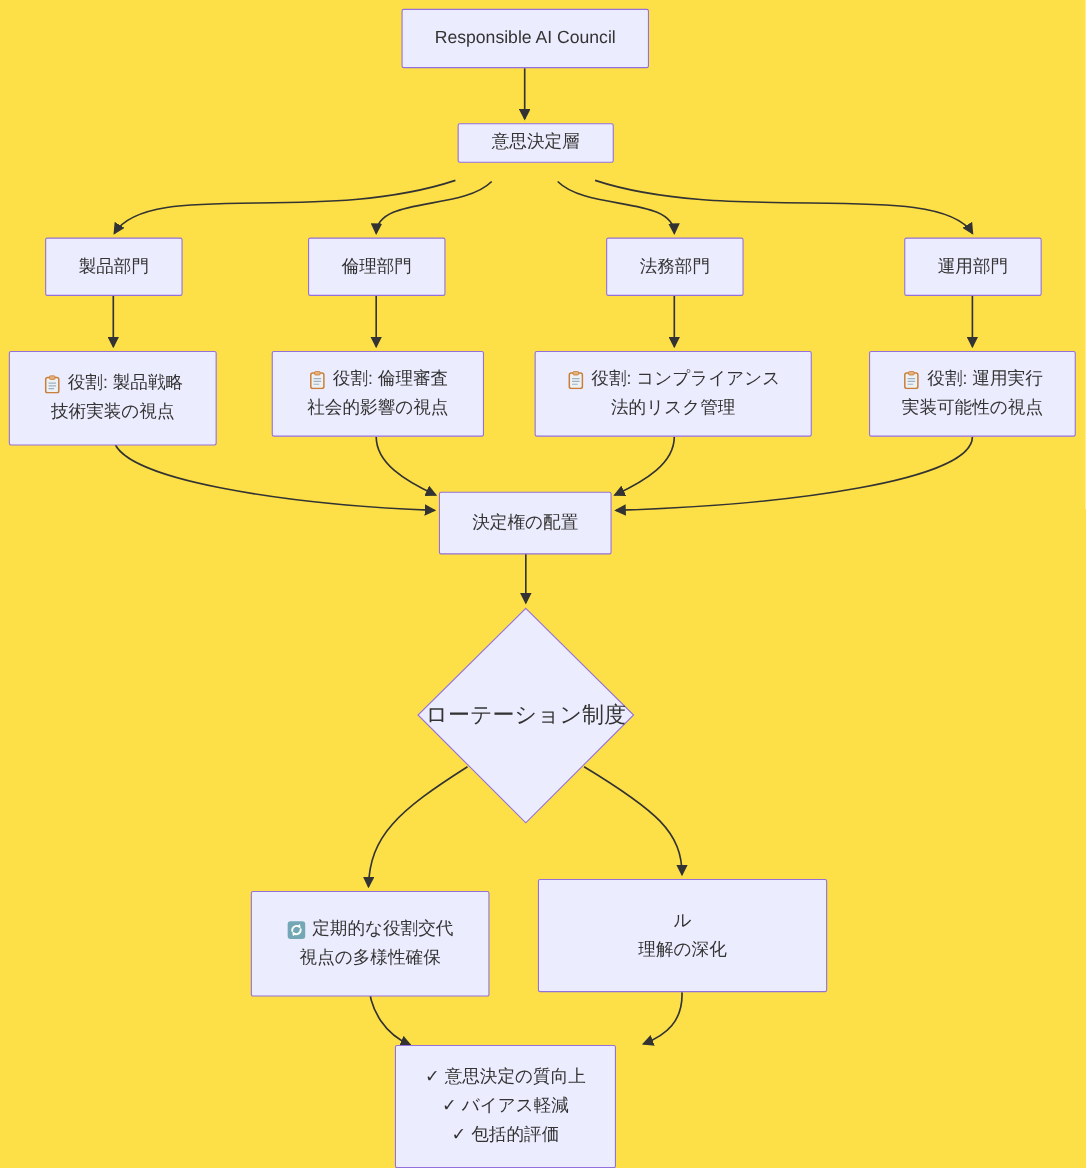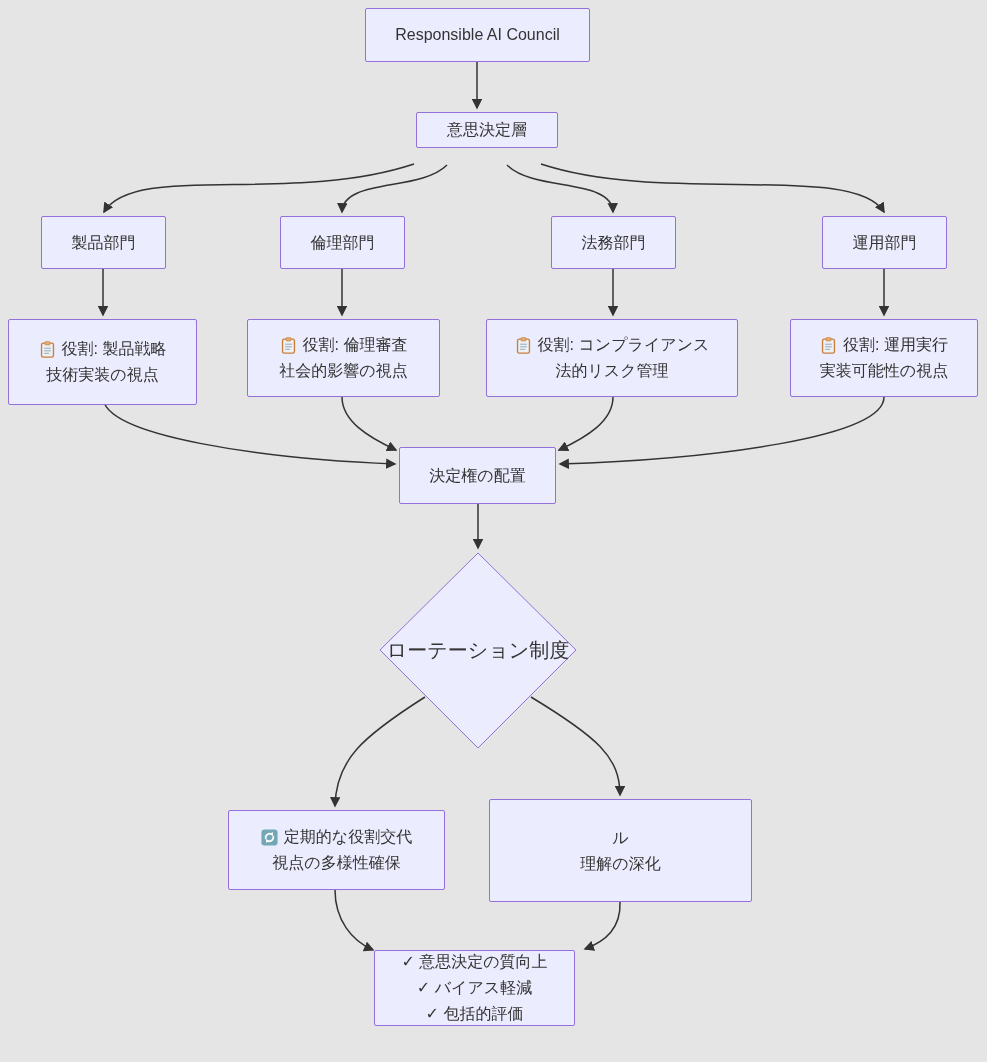--- a/index.html
+++ b/index.html
@@ -1,17 +1,17 @@
 <!DOCTYPE html>
 <html><head>
 <meta charset="utf-8">
 <style>
   html, body { margin:0; padding:0; background:#ffffff; }
   body { font-family:"Liberation Sans","DejaVu Sans",sans-serif; color:#333333; }
-  .canvas { position:relative; width:987px; height:1062px; background:#e5e5e5; overflow:hidden; }
+  .canvas { position:relative; width:987px; height:1062px; background:#fde047; overflow:hidden; }
   .edge-layer { position:absolute; left:0; top:0; }
   .node {
     position:absolute; box-sizing:border-box;
     background:#ECECFF; border:1px solid #9370DB; border-radius:2px;
     display:flex; flex-direction:column; align-items:center; justify-content:center;
     font-size:16px; line-height:26px; color:#333333; text-align:center;
   }
   .node .line { display:flex; align-items:center; justify-content:center; white-space:nowrap; }
   .ic { width:17px; height:17px; margin-right:6px; flex:0 0 auto; }
   .diamond-label {
@@ -135,34 +135,34 @@
     </div>
     <div class="line">実装可能性の視点</div>
   </div>
 
   <div class="node" style="left:399px;top:447px;width:157px;height:57px">
     <div class="line">決定権の配置</div>
   </div>
 
   <div class="diamond-label">ローテーション制度</div>
 
-  <div class="node" style="left:228px;top:810px;width:217px;height:80px">
+  <div class="node" style="left:228px;top:810px;width:217px;height:96px">
     <div class="line">
       <svg class="ic">
           <use href="#icon-refresh"></use>
         </svg>
       <span>定期的な役割交代</span>
     </div>
     <div class="line">視点の多様性確保</div>
   </div>
 
   <div class="node" style="left:489px;top:799px;width:263px;height:103px">
     <div class="line">ル</div>
     <div class="line">理解の深化</div>
   </div>
 
-  <div class="node" style="left:374px;top:950px;width:201px;height:76px">
+  <div class="node" style="left:359px;top:950px;width:201px;height:112px">
     <div class="line">✓ 意思決定の質向上</div>
     <div class="line">✓ バイアス軽減</div>
     <div class="line">✓ 包括的評価</div>
   </div>
 
 </div>
 
 </body></html>

